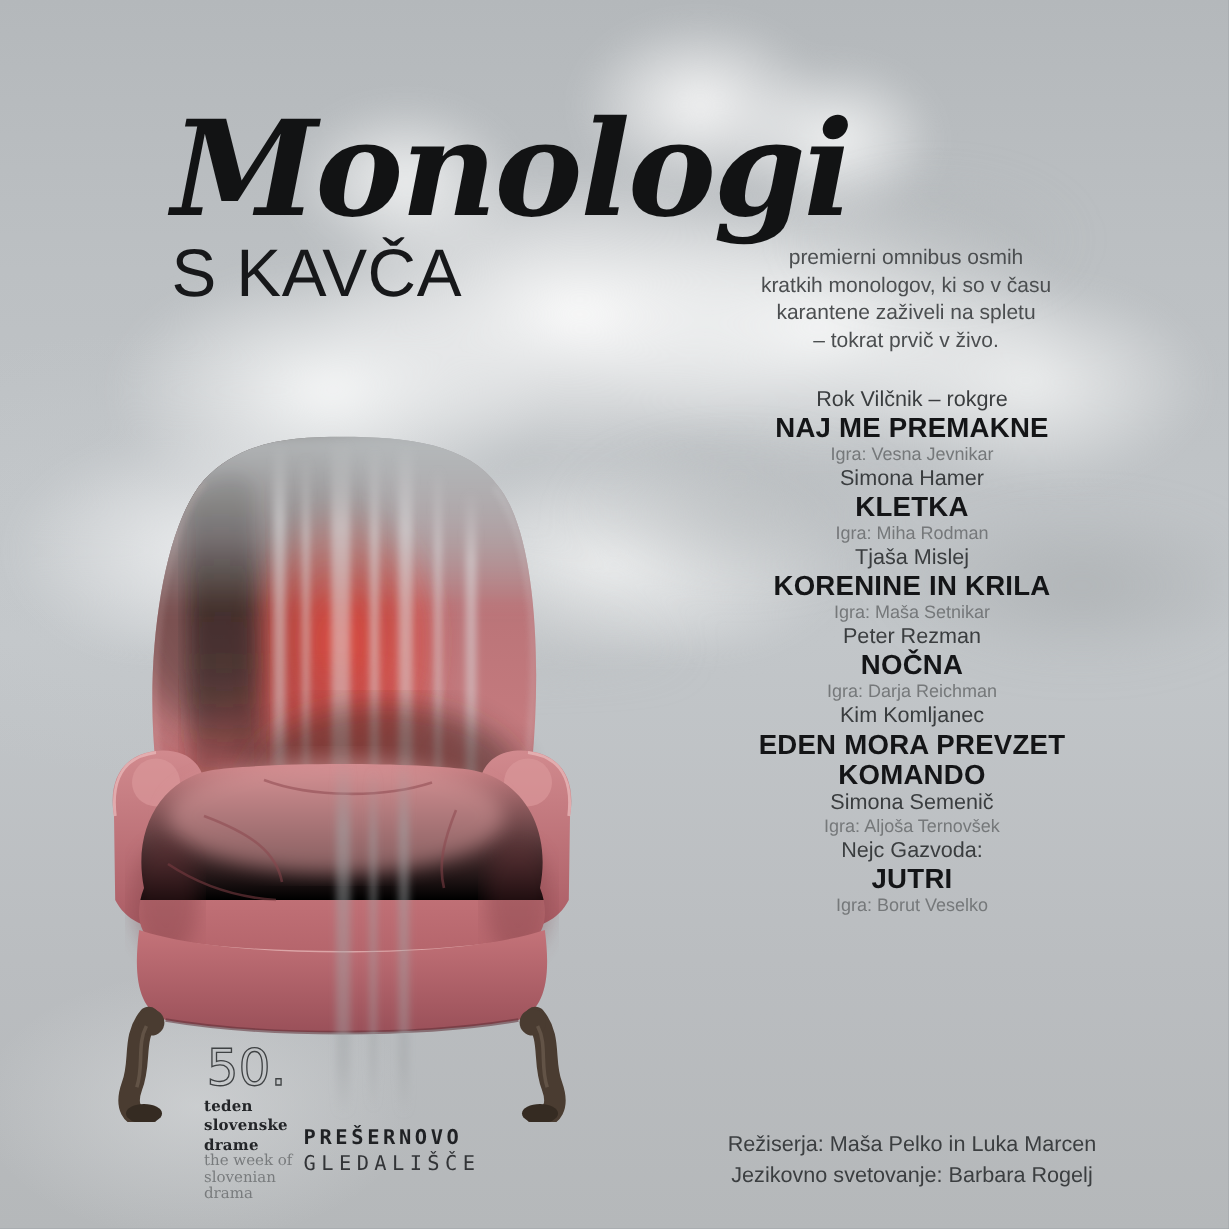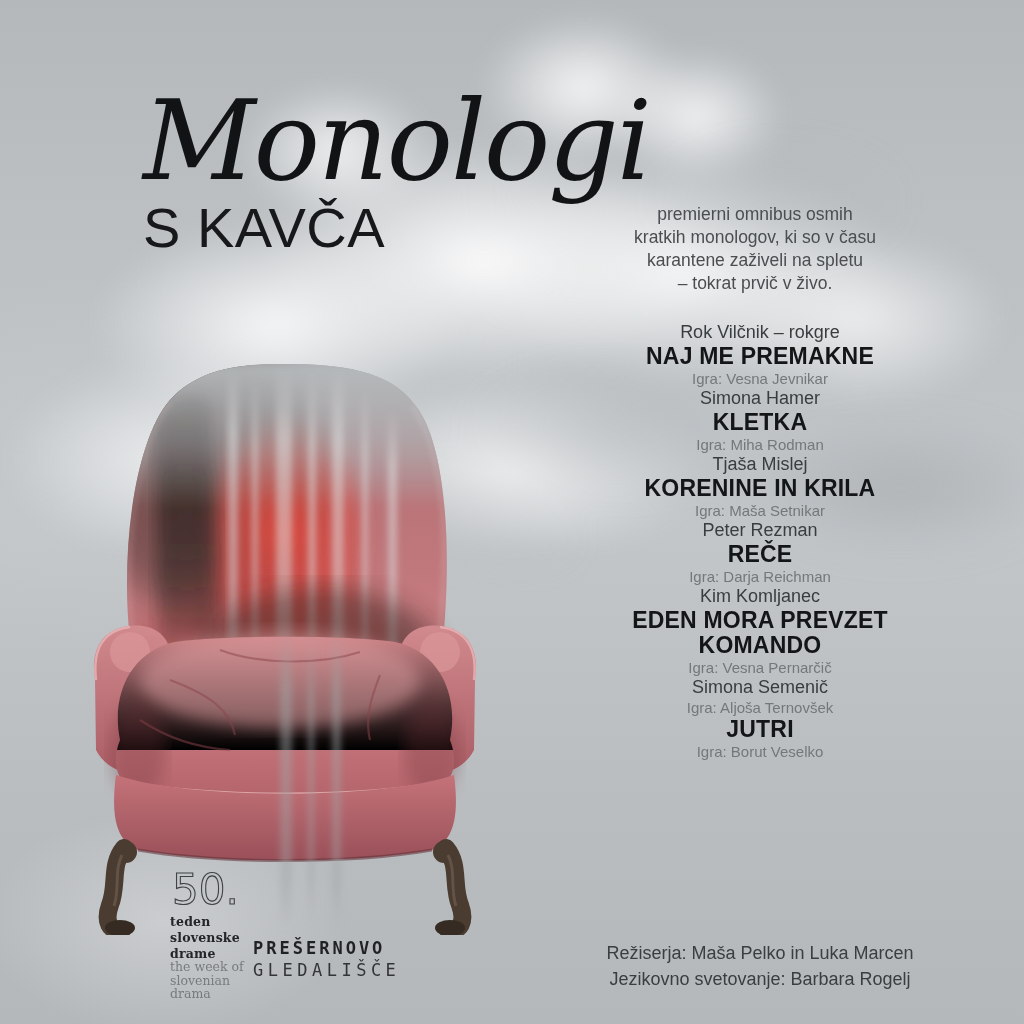--- a/index.html
+++ b/index.html
@@ -33,21 +33,21 @@
       radial-gradient(ellipse 210px 95px at 60% 78%, rgba(180,184,186,.5), rgba(180,184,186,0) 70%),
       radial-gradient(ellipse 180px 85px at 76% 40%, rgba(178,182,184,.42), rgba(178,182,184,0) 70%),
       radial-gradient(ellipse 230px 100px at 88% 88%, rgba(160,164,166,.5), rgba(160,164,166,0) 72%),
       radial-gradient(ellipse 260px 110px at 38% 97%, rgba(186,189,191,.55), rgba(186,189,191,0) 74%);
   }
   
   .chair{position:absolute;left:80px;top:350px;width:410px;height:585px;}
   
   .title-block{position:absolute;left:143px;top:84px;z-index:5;}
   .title-italic{
-    margin:0;font-family:"DejaVu Serif","Liberation Serif",serif;font-style:italic;font-weight:400;
+    margin:0;font-family:"DejaVu Serif","Liberation Serif",serif;font-style:italic;font-weight:700;
     font-size:110px;line-height:1.04;color:#121314;letter-spacing:-2px;
   }
   .title-bold{
     margin-top:2px;font-size:56px;font-weight:400;color:#17181a;letter-spacing:.5px;line-height:1;
   }
   
   .intro{position:absolute;left:555px;top:203px;width:400px;z-index:5;text-align:center;
     font-size:17.5px;line-height:1.32;color:#4b4e50;}
   
   .program{position:absolute;left:560px;top:322px;width:400px;z-index:5;
@@ -234,33 +234,33 @@
       <div class="mtitle">KLETKA</div>
       <div class="actor">Igra: Miha Rodman</div>
     </div>
     <div class="entry">
       <div class="author">Tjaša Mislej</div>
       <div class="mtitle">KORENINE IN KRILA</div>
       <div class="actor">Igra: Maša Setnikar</div>
     </div>
     <div class="entry">
       <div class="author">Peter Rezman</div>
-      <div class="mtitle">REČE</div>
+      <div class="mtitle">NOČNA</div>
       <div class="actor">Igra: Darja Reichman</div>
     </div>
     <div class="entry">
       <div class="author">Kim Komljanec</div>
       <div class="mtitle">EDEN MORA PREVZET KOMANDO</div>
-      <div class="actor">Igra: Vesna Pernarčič</div>
     </div>
     <div class="entry">
       <div class="author">Simona Semenič</div>
       <div class="actor">Igra: Aljoša Ternovšek</div>
     </div>
     <div class="entry">
+      <div class="author">Nejc Gazvoda:</div>
       <div class="mtitle">JUTRI</div>
       <div class="actor">Igra: Borut Veselko</div>
     </div>
   </section>
 
   <div class="credits">
     <div>Režiserja: Maša Pelko in Luka Marcen</div>
     <div>Jezikovno svetovanje: Barbara Rogelj</div>
   </div>
 

